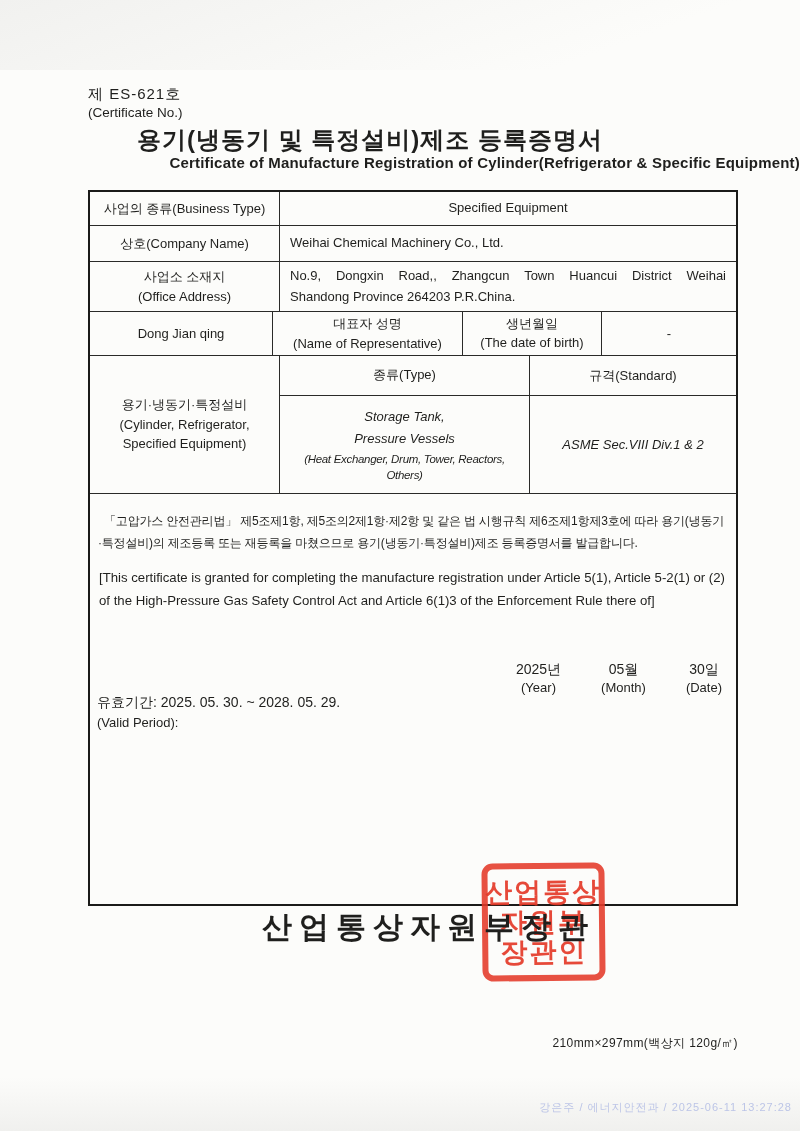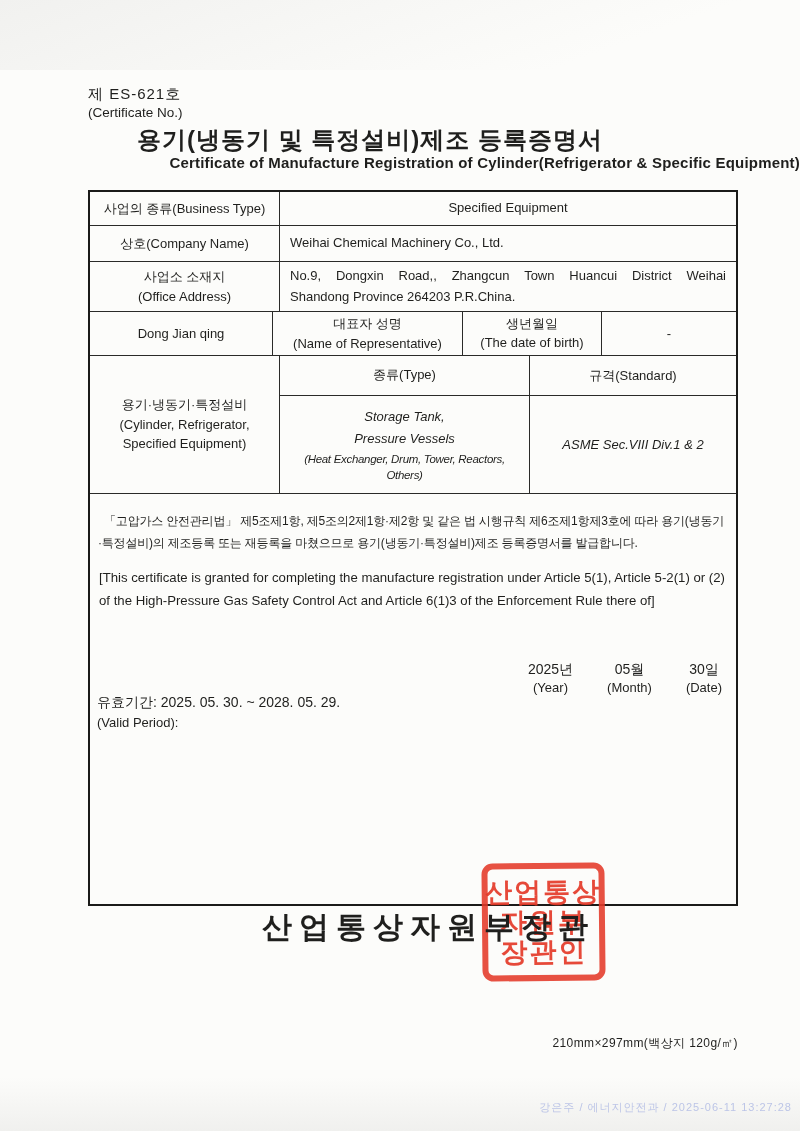--- a/index.html
+++ b/index.html
@@ -78,21 +78,21 @@
   .para-ko{
     margin:17px 12px 0 8px;font-size:12px;line-height:1.8;
     text-align:justify;text-indent:6px;letter-spacing:-0.2px;
   }
   .para-en{
     margin:13px 6px 0 9px;font-size:13.2px;line-height:1.7;
   }
   .date-block{
     position:absolute;top:148px;right:14px;display:flex;gap:34px;
   }
-  .date-item{display:flex;flex-direction:column;align-items:center;line-height:1.45;}
+  .date-item{display:flex;flex-direction:column;align-items:center;line-height:1.45;margin-left:6px;}
   .date-item .ko{font-size:14px;}
   .date-item .en{font-size:13px;}
   .valid{
     position:absolute;left:7px;top:180px;line-height:1.6;
   }
   .valid .l1{font-size:14px;}
   .valid .l2{font-size:13px;}
   .issuer{
     position:absolute;left:172px;top:396px;z-index:2;
     font-size:30px;font-weight:bold;letter-spacing:7px;white-space:nowrap;

